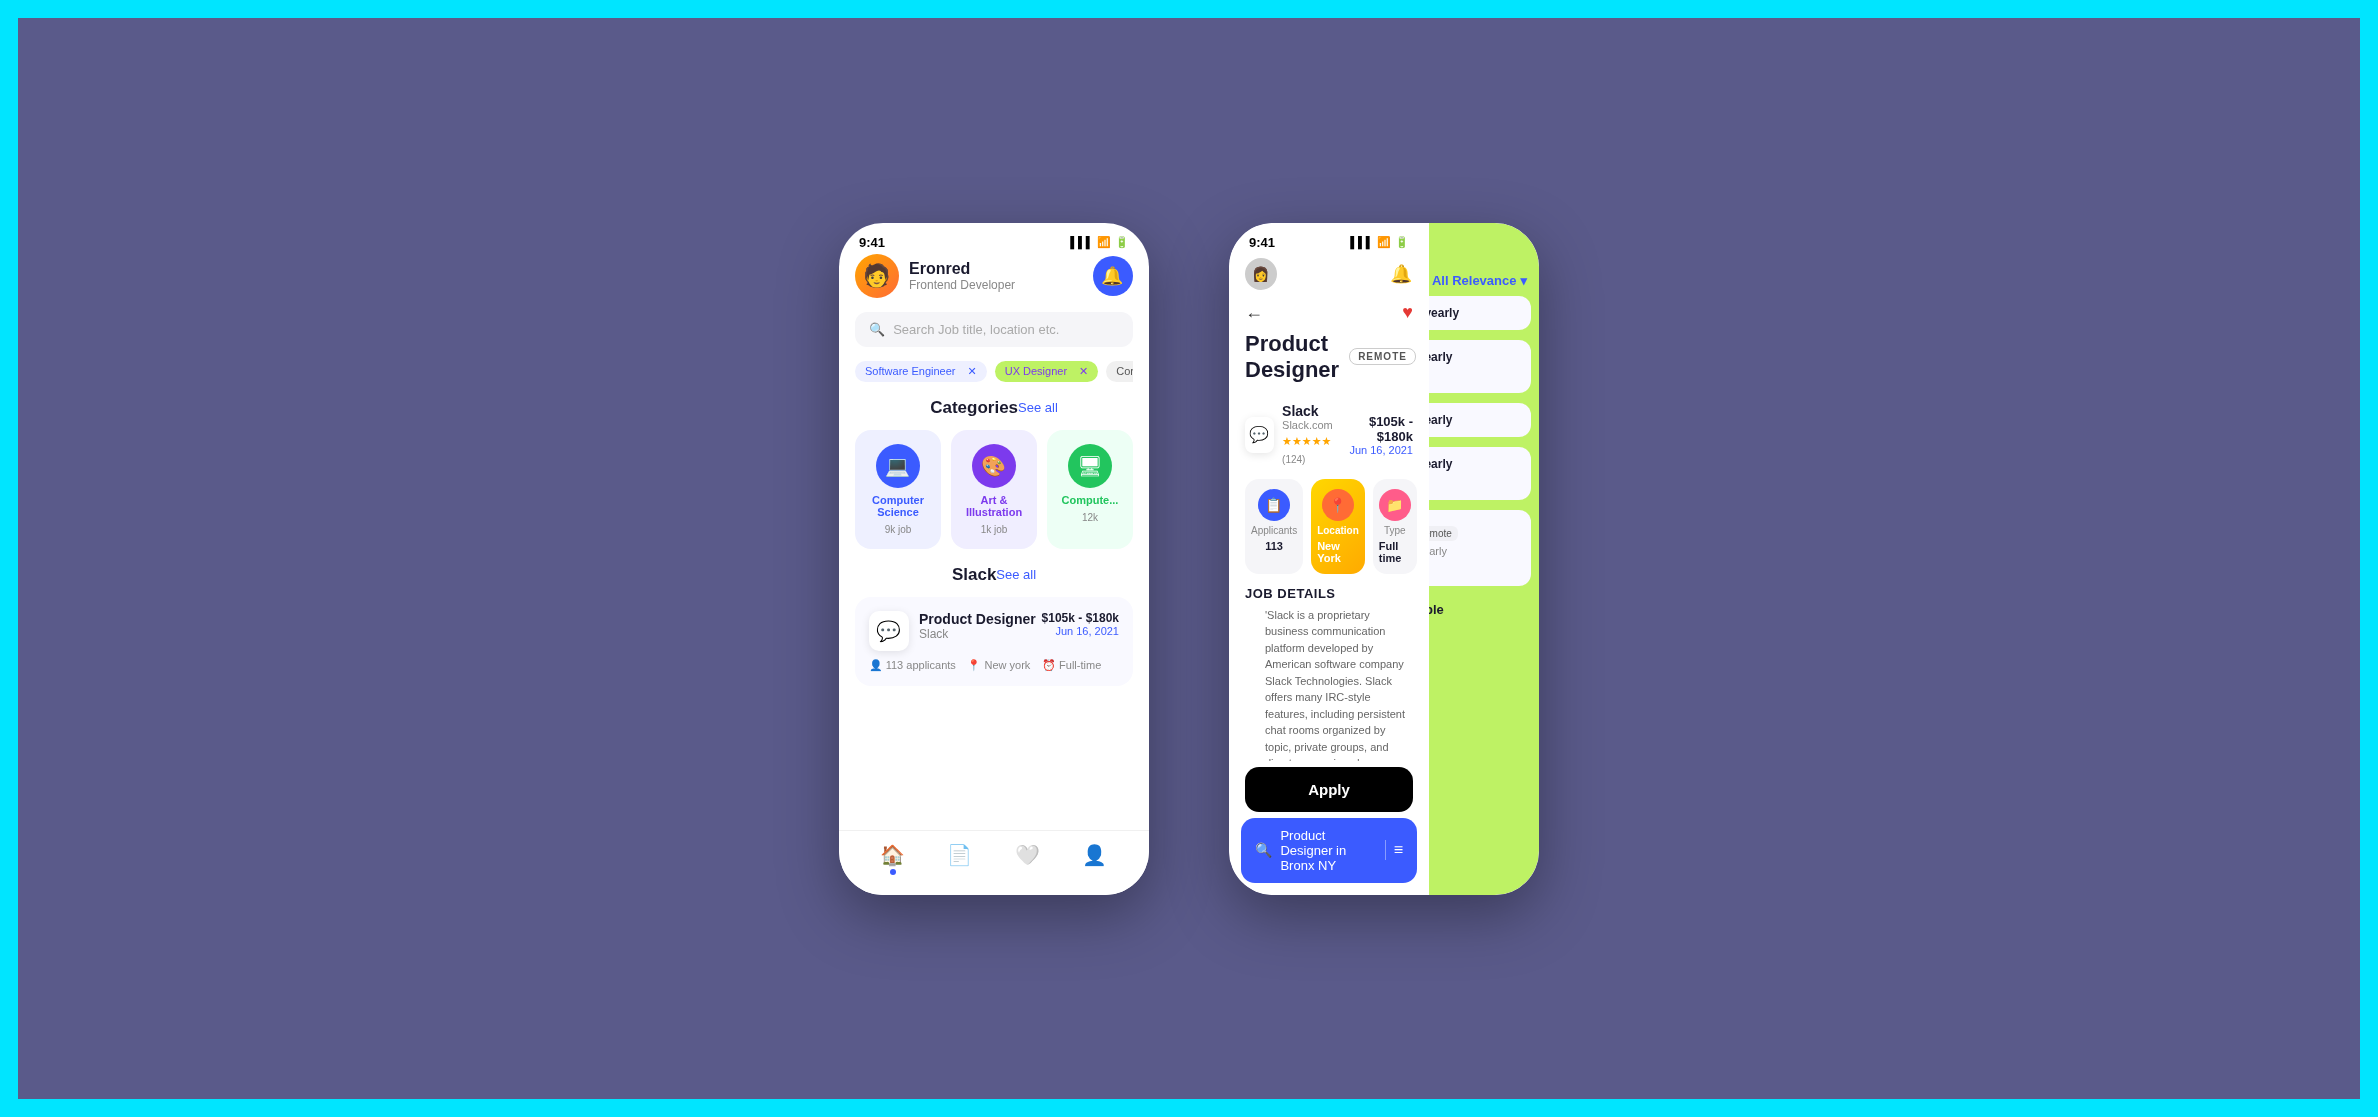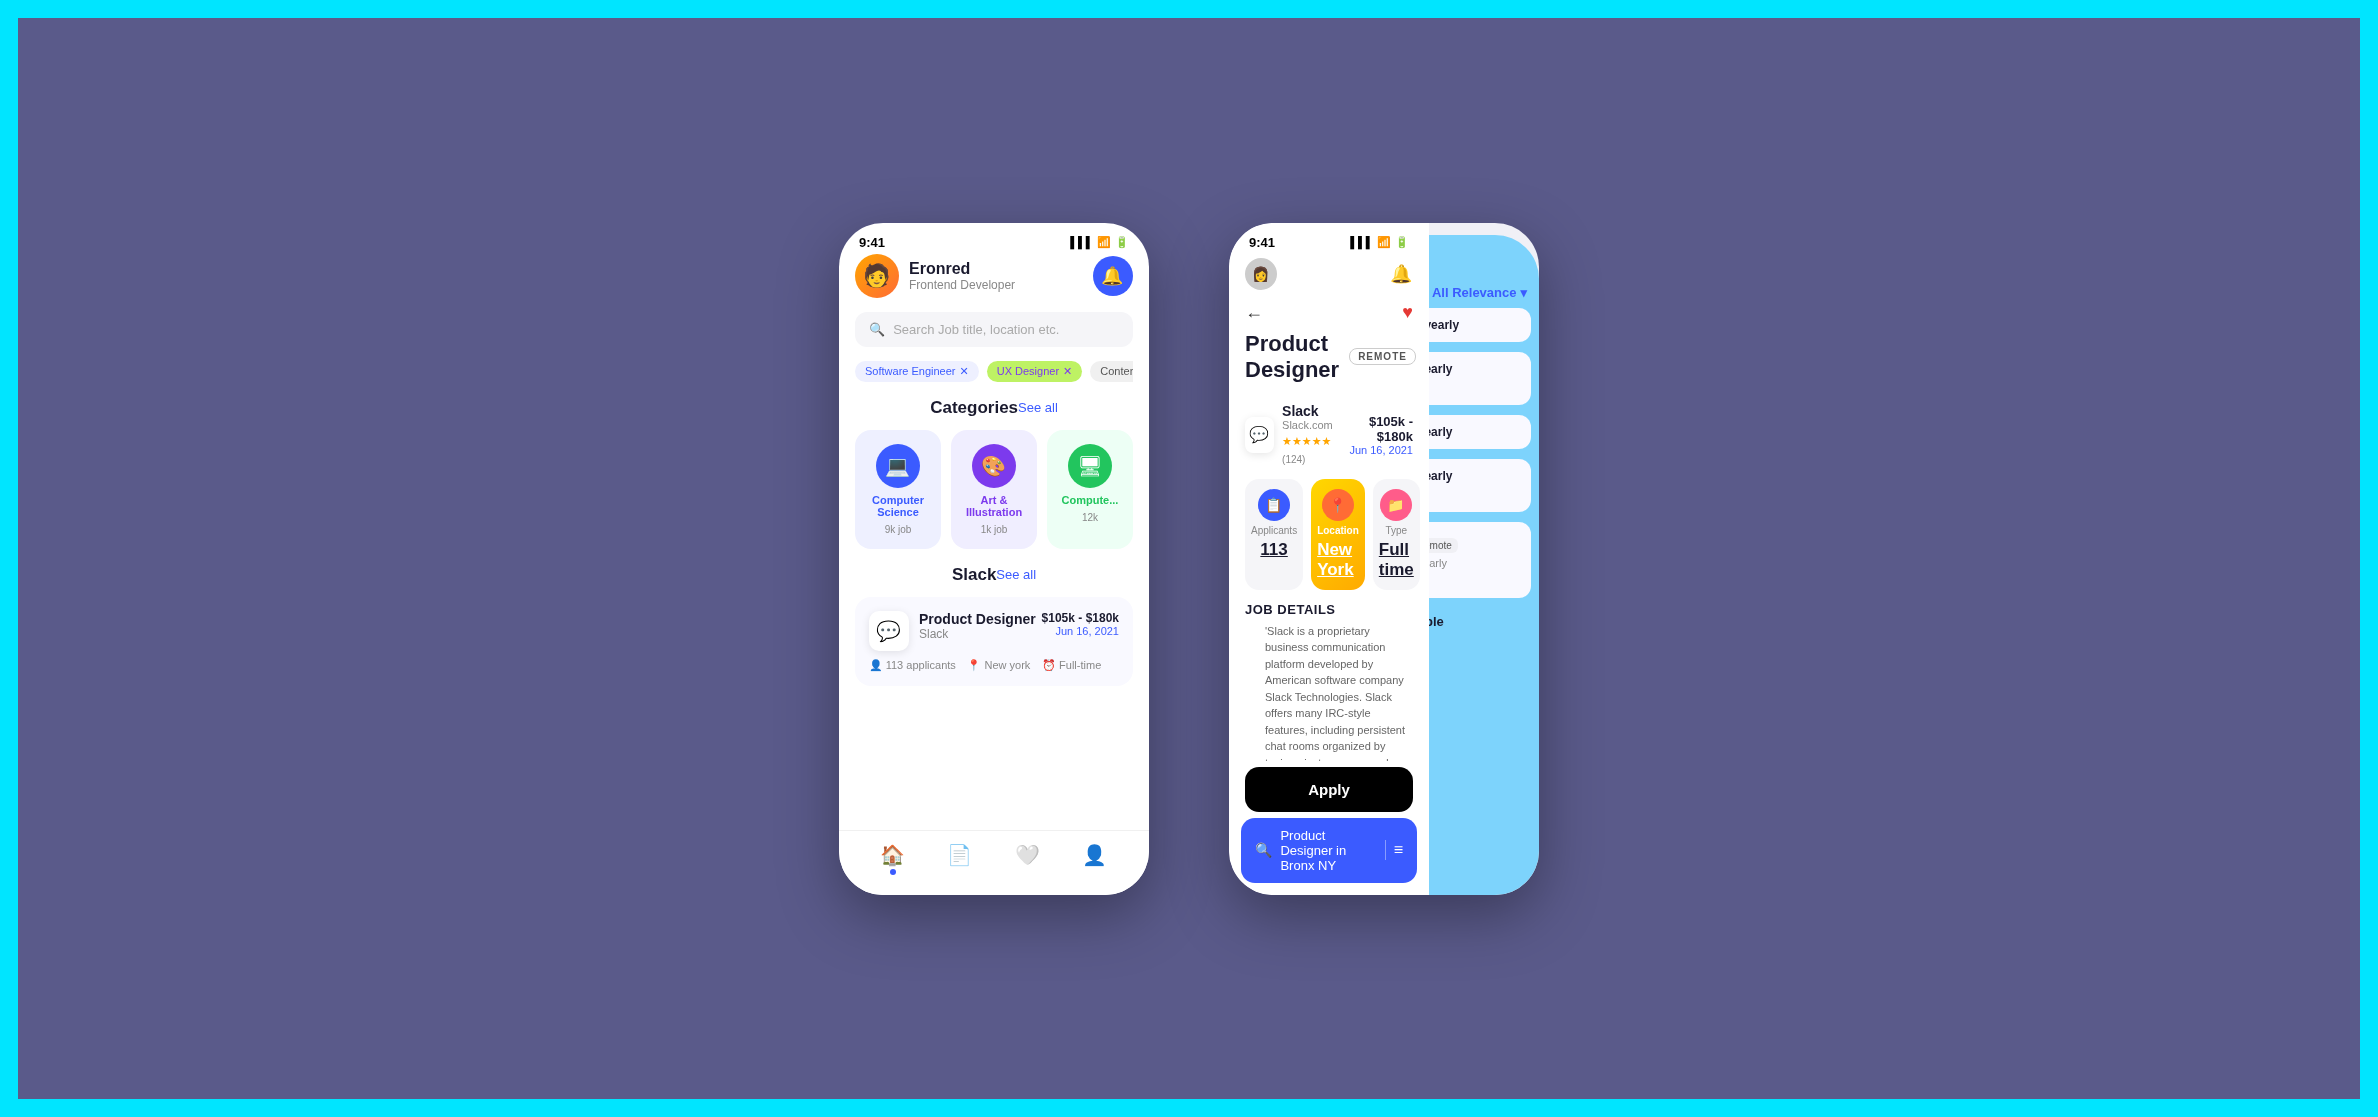--- a/index.html
+++ b/index.html
@@ -130,21 +130,21 @@
     
     .tags-row {
       display: flex;
       gap: 8px;
       margin-bottom: 16px;
       overflow: hidden;
     }
     .tag {
       display: flex;
       align-items: center;
-      gap: 4px;
+      gap: 12px;
       padding: 4px 10px;
       border-radius: 20px;
       font-size: 11px;
       font-weight: 500;
       white-space: nowrap;
     }
     .tag-blue { background: #eef0ff; color: #3b5bff; }
     .tag-purple { background: #bef264; color: #7c3aed; }
     .tag-gray { background: #f0f0f0; color: #555; }
 
@@ -395,21 +395,21 @@
       align-items: center;
       justify-content: center;
       font-size: 14px;
       color: white;
     }
     .icon-card-blue { background: #3b5bff; }
     .icon-card-orange { background: #ff6b35; }
     .icon-card-pink { background: #ff5c8a; }
     .info-card-label { font-size: 10px; color: #888; font-weight: 500; }
     .info-card-label.white { color: white; font-weight: 700; }
-    .info-card-value { font-size: 17px; font-weight: 700; color: #1a1a2e; text-decoration: underline; }
+    .info-card-value { font-size: 11px; font-weight: 700; color: #1a1a2e; }
     .info-card-value.white { color: white; }
 
     
     .job-details-section {
       padding: 0 16px;
       flex: 1;
       overflow: hidden;
     }
     .job-details-title {
       font-size: 13px;
@@ -461,24 +461,24 @@
       width: 1px;
       height: 20px;
       background: rgba(255,255,255,0.4);
     }
     .filter-icon { color: white; font-size: 16px; }
 
     
     .right-panel {
       position: absolute;
       right: 0;
-      top: 12px;
+      top: 0;
       width: 200px;
       height: 100%;
-      background: #7dd3fc;
+      background: #bef264;
       border-radius: 0 44px 44px 0;
       overflow: hidden;
     }
     .panel-top {
       padding: 50px 12px 8px;
       display: flex;
       justify-content: flex-end;
       align-items: center;
     }
     .relevance-btn {

